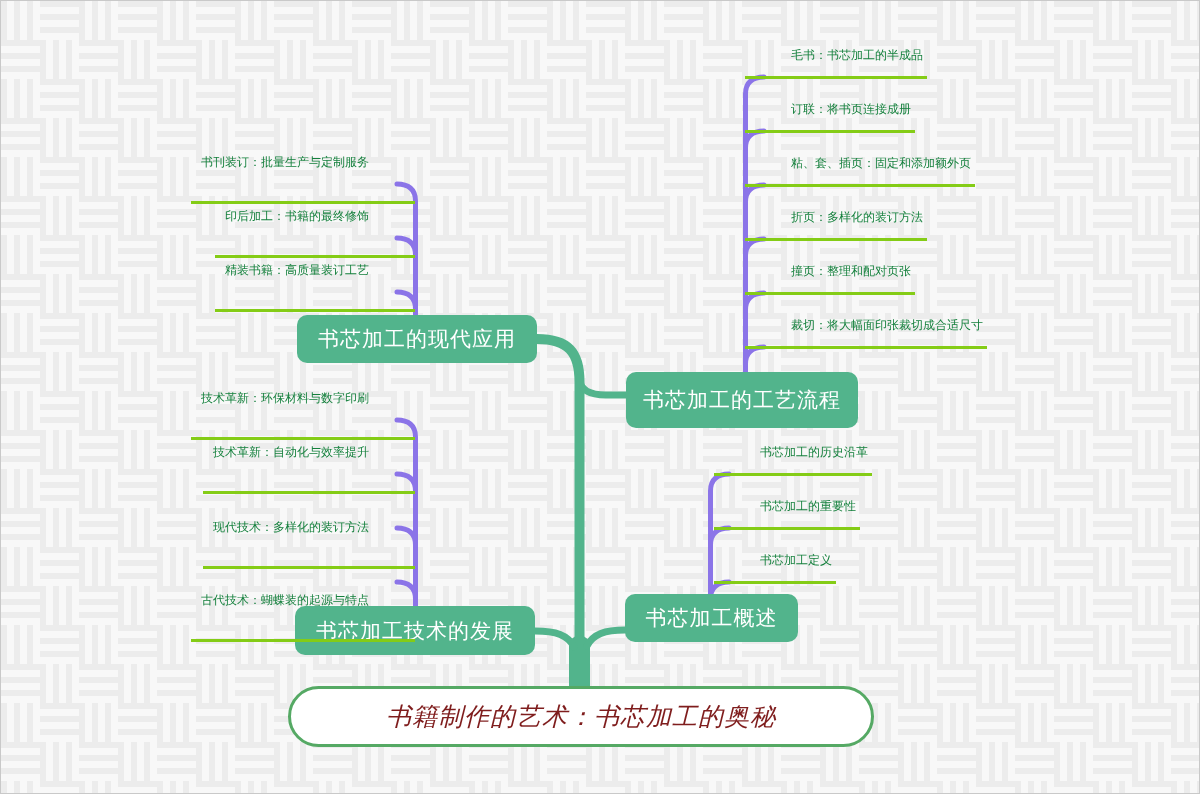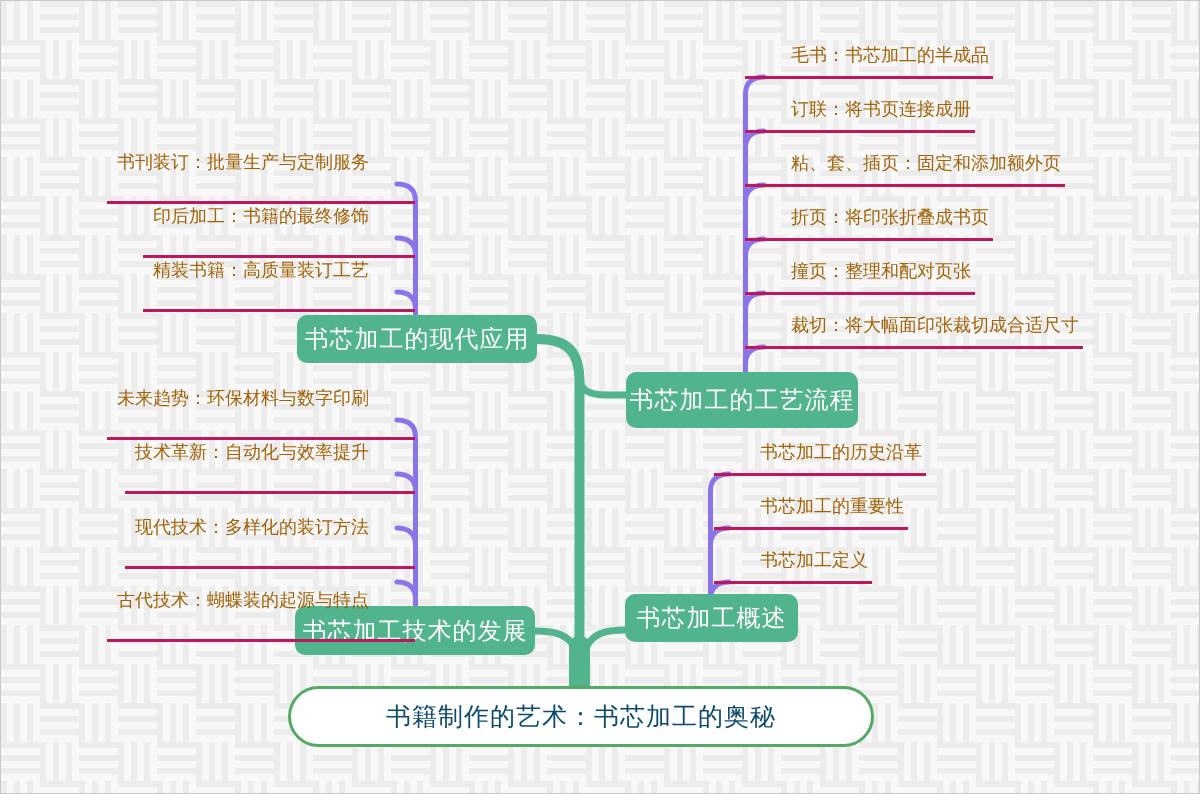--- a/index.html
+++ b/index.html
@@ -29,46 +29,47 @@
   }
 
   svg.connectors{ position:absolute; left:0; top:0; }
 
   .topic{
     position:absolute;
     background:#52b48c;
     color:#ffffff;
     border-radius:10px;
     display:flex; align-items:center; justify-content:center;
-    font-size:24px; letter-spacing:1px;
+    font-size:21px; letter-spacing:1px;
     white-space:nowrap;
     z-index:2;
   }
   .topic-modern      { left:296px; top:314px; width:240px; height:48px; }
   .topic-process     { left:625px; top:371px; width:232px; height:56px; }
   .topic-development { left:294px; top:605px; width:240px; height:49px; }
   .topic-overview    { left:624px; top:593px; width:173px; height:48px; }
 
   .root-node{
     position:absolute;
     left:287px; top:685px; width:586px; height:61px;
     background:#ffffff;
     border:3px solid #55a964;
     border-radius:31px;
     display:flex; align-items:center; justify-content:center;
-    font-size:25px; color:#0c4a6e; letter-spacing:1px;
+    font-size:25px; color:#7f1d1d; letter-spacing:1px;
     white-space:nowrap;
     z-index:3;
+    font-style:italic;
   }
 
   .leaf{
     position:absolute;
-    font-size:18px; line-height:25px; color:#a16207;
+    font-size:12px; line-height:25px; color:#15803d;
     white-space:nowrap;
-    border-bottom:3px solid #be185d;
+    border-bottom:3px solid #84cc16;
     z-index:2;
   }
   .leaf-right{ padding:0 4px 8px 46px; }
   .leaf-left { padding:0 46px 26px 10px; text-align:right; right:784px; }
   .leaf-br   { padding:0 4px 8px 46px; left:713px; }
   .leaf-r    { left:744px; }
 
   
   .r0{ top:42px; }  .r1{ top:96px; }  .r2{ top:150px; }
   .r3{ top:204px; } .r4{ top:258px; } .r5{ top:312px; }
@@ -127,25 +128,25 @@
 
   <div class="root-node">书籍制作的艺术：书芯加工的奥秘</div>
 
   <div class="leaf leaf-left tl0">书刊装订：批量生产与定制服务</div>
   <div class="leaf leaf-left tl1">印后加工：书籍的最终修饰</div>
   <div class="leaf leaf-left tl2">精装书籍：高质量装订工艺</div>
 
   <div class="leaf leaf-right leaf-r r0">毛书：书芯加工的半成品</div>
   <div class="leaf leaf-right leaf-r r1">订联：将书页连接成册</div>
   <div class="leaf leaf-right leaf-r r2">粘、套、插页：固定和添加额外页</div>
-  <div class="leaf leaf-right leaf-r r3">折页：将印张折叠成书页</div>
+  <div class="leaf leaf-right leaf-r r3">折页：多样化的装订方法</div>
   <div class="leaf leaf-right leaf-r r4">撞页：整理和配对页张</div>
   <div class="leaf leaf-right leaf-r r5">裁切：将大幅面印张裁切成合适尺寸</div>
 
-  <div class="leaf leaf-left bl0">未来趋势：环保材料与数字印刷</div>
+  <div class="leaf leaf-left bl0">技术革新：环保材料与数字印刷</div>
   <div class="leaf leaf-left bl1">技术革新：自动化与效率提升</div>
   <div class="leaf leaf-left bl2">现代技术：多样化的装订方法</div>
   <div class="leaf leaf-left bl3">古代技术：蝴蝶装的起源与特点</div>
 
   <div class="leaf leaf-br br0">书芯加工的历史沿革</div>
   <div class="leaf leaf-br br1">书芯加工的重要性</div>
   <div class="leaf leaf-br br2">书芯加工定义</div>
 
 </div>
 

